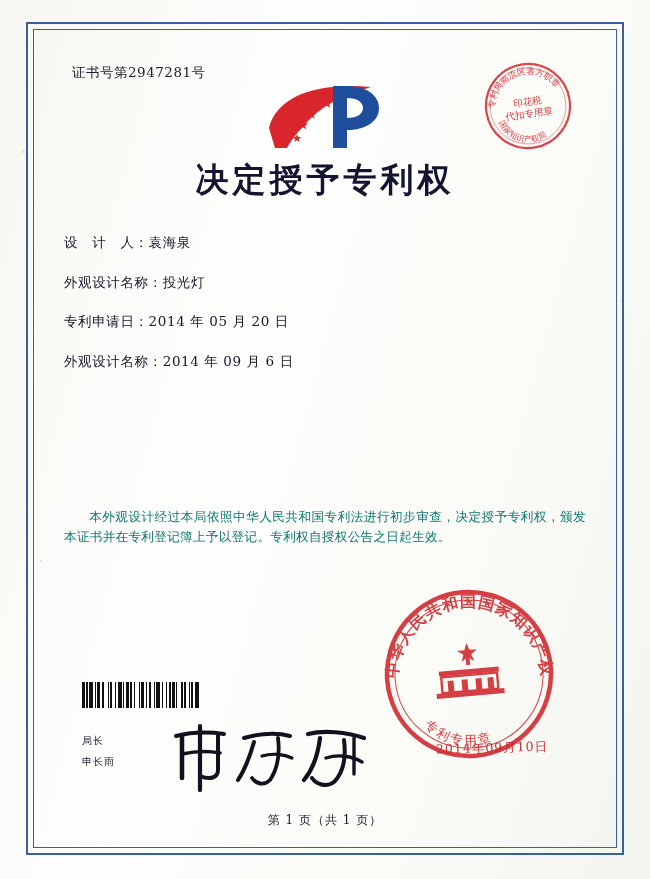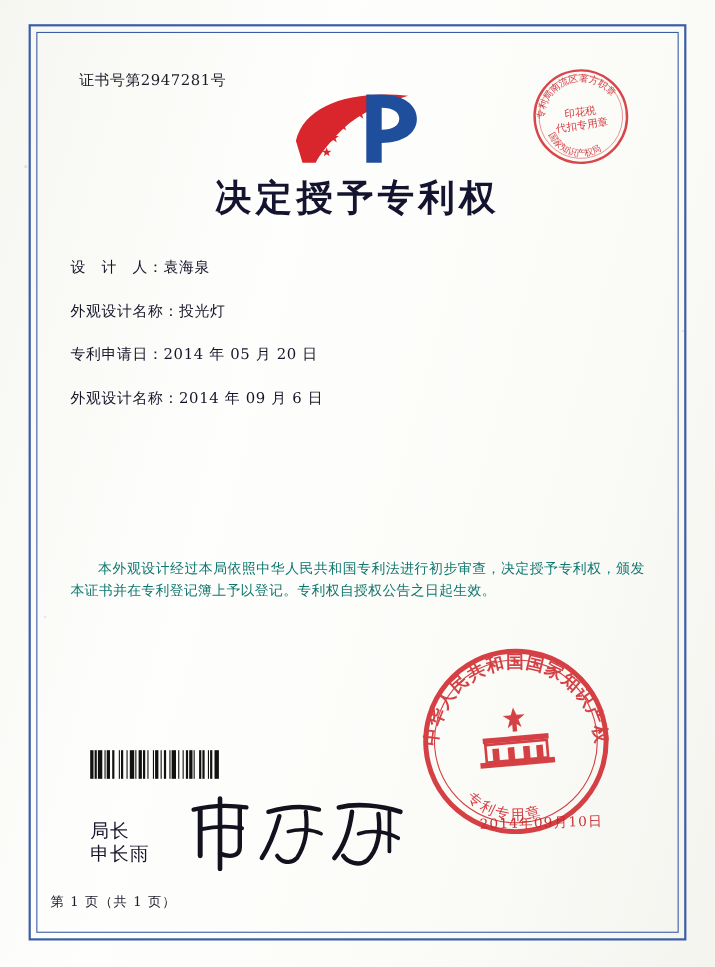--- a/index.html
+++ b/index.html
@@ -152,26 +152,25 @@
     background: #111;
     height: 100%;
     vertical-align: top;
   }
 
   
   .director {
     position: absolute;
     left: 36px;
     top: 688px;
-    font-size: 17px;
+    font-size: 10px;
     line-height: 21px;
     color: #15152a;
     font-family: Liberation Serif, serif;
     letter-spacing: 1px;
-    margin-top: 15px;
   }
 
   .signature {
     position: absolute;
     left: 112px;
     top: 678px;
     width: 230px;
     height: 72px;
   }
 
@@ -194,21 +193,21 @@
     font-family: "DejaVu Serif", serif;
     transform: rotate(-1.5deg);
     opacity: 0.9;
   }
 
   .footer {
     position: absolute;
     left: 0;
     right: 0;
     bottom: 6px;
-    text-align: left;
+    text-align: center;
     font-size: 12px;
     color: #1b1b2b;
     letter-spacing: 1px;
     font-family: "DejaVu Serif", serif;
   }
 
   .speck {
     position: absolute;
     background: #cfcfcf;
     border-radius: 50%;

